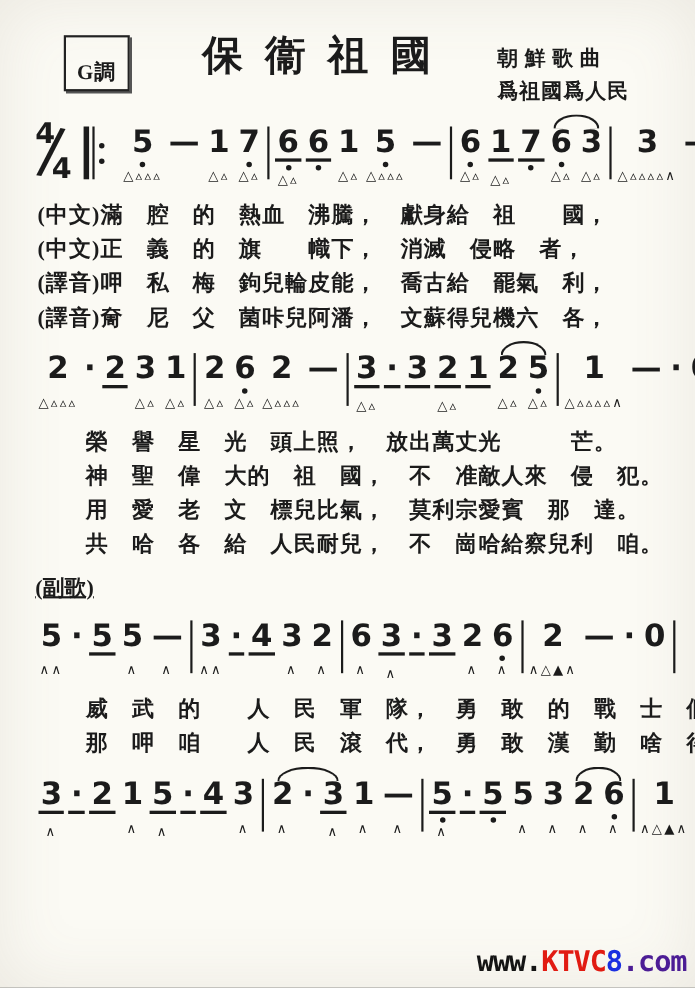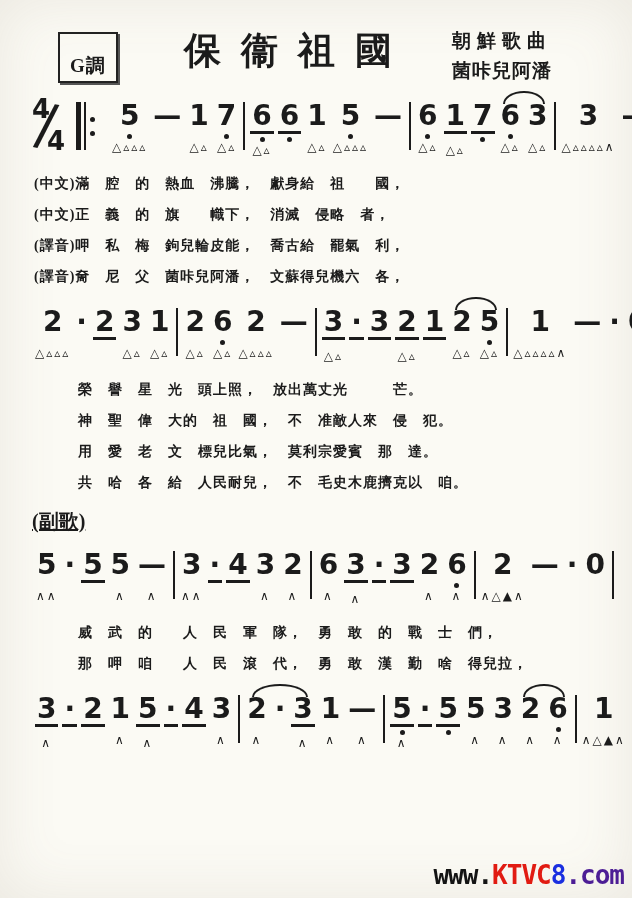--- a/index.html
+++ b/index.html
@@ -5,21 +5,21 @@
   html,body{margin:0;padding:0;background:#777;}
   .page{width:632px;height:898px;background:#fbfaf4;position:relative;overflow:hidden;
         font-family:"Liberation Serif",serif;color:#1b1b1b;box-sizing:border-box;
         padding:24px 22px 0 30px;box-shadow:inset 0 0 60px rgba(120,110,90,.12);}
   
   .hdr{display:flex;align-items:flex-start;margin-bottom:6px;}
   .keybox{border:2px solid #222;box-shadow:2px 2px 0 #555;padding:19px 10px 2px;
           font-size:19px;font-weight:bold;margin:8px 0 0 28px;letter-spacing:1px;}
   .title{flex:1;text-align:center;font-size:37px;font-weight:bold;letter-spacing:20px;
          padding-left:26px;margin-top:2px;white-space:nowrap;}
-  .credits{width:158px;text-align:left;margin-top:2px;line-height:30px;font-weight:bold;}
+  .credits{width:158px;text-align:left;margin-top:15px;line-height:30px;font-weight:bold;}
   .credit1{font-size:19px;letter-spacing:6px;}
   .credit2{font-size:19px;letter-spacing:1px;}
   
   .score-line{display:flex;align-items:flex-start;margin:14px 0 0 0;}
   .ts{position:relative;width:44px;height:58px;flex:0 0 44px;
       font-family:"DejaVu Sans",sans-serif;font-weight:bold;}
   .ts .tn1{position:absolute;top:-6px;left:2px;font-size:26px;}
   .ts .tsl{position:absolute;top:-8px;left:7px;font-size:56px;font-weight:normal;
            transform:rotate(10deg);}
   .ts .tn2{position:absolute;bottom:2px;left:17px;font-size:26px;}
@@ -40,41 +40,41 @@
   .tok .n{font-family:"DejaVu Sans",sans-serif;font-weight:bold;font-size:28px;
           line-height:31px;padding:0 2px;white-space:nowrap;}
   .tok.u .n{border-bottom:3px solid #1b1b1b;}
   .tok .ld{width:5px;height:5px;border-radius:50%;background:#1b1b1b;margin-top:3px;}
   .tok .ld.hid{visibility:hidden;}
   .tok .mk{font-family:"DejaVu Sans",sans-serif;font-size:12px;line-height:15px;
            height:15px;letter-spacing:2px;white-space:nowrap;margin-top:1px;}
   
   .lyrics{margin:10px 0 6px 0;padding-left:48px;}
   .lyrics.prefixed{padding-left:4px;}
-  .lyric-line{white-space:pre;font-size:14px;line-height:31px;font-weight:bold;
+  .lyric-line{white-space:pre;font-size:20px;line-height:31px;font-weight:bold;
               letter-spacing:1px;}
   .section-label{font-size:20px;font-weight:bold;margin:10px 0 0 2px;text-decoration:underline;}
   
   .footer{position:absolute;left:0;right:0;bottom:12px;height:34px;}
   .pageno{position:absolute;left:0;right:0;text-align:center;font-size:19px;
           letter-spacing:3px;font-weight:bold;}
   .watermark{position:absolute;right:8px;bottom:-4px;font-family:"DejaVu Sans Mono",monospace;
              font-weight:bold;font-size:26px;letter-spacing:-1px;}
 </style>
 </head>
 <body>
 
 <div class="page">
 
   <div class="hdr">
     <div class="keybox">G調</div>
     <div class="title">保衞祖國</div>
     <div class="credits">
       <div class="credit1">朝鮮歌曲</div>
-      <div class="credit2">菌咔兒阿潘</div>
+      <div class="credit2">爲祖國爲人民</div>
     </div>
   </div>
 
   <div class="score-line">
       <div class="ts">
         <div class="tn1">4</div>
         <div class="tsl">/</div>
         <div class="tn2">4</div>
       </div>
       <div class="rpt">
@@ -302,21 +302,21 @@
             <div class="mk"></div>
           </div>
         </div>
       </div>
     </div>
 
   <div class="lyrics">
       <div class="lyric-line">榮　譽　星　光　頭上照，　放出萬丈光　　　芒。</div>
       <div class="lyric-line">神　聖　偉　大的　祖　國，　不　准敵人來　侵　犯。</div>
       <div class="lyric-line">用　愛　老　文　標兒比氣，　莫利宗愛賓　那　達。</div>
-      <div class="lyric-line">共　哈　各　給　人民耐兒，　不　毛史木鹿擠克以　咱。</div>
+      <div class="lyric-line">共　哈　各　給　人民耐兒，　不　崗哈給察兒利　咱。</div>
     </div>
 
   <div class="section-label">(副歌)</div>
 
   <div class="score-line">
       <div class="measures">
         <div class="measure" style="flex-grow: 5;">
           <div class="tok">
             <div class="n">5</div>
             <div class="ld hid"></div>

